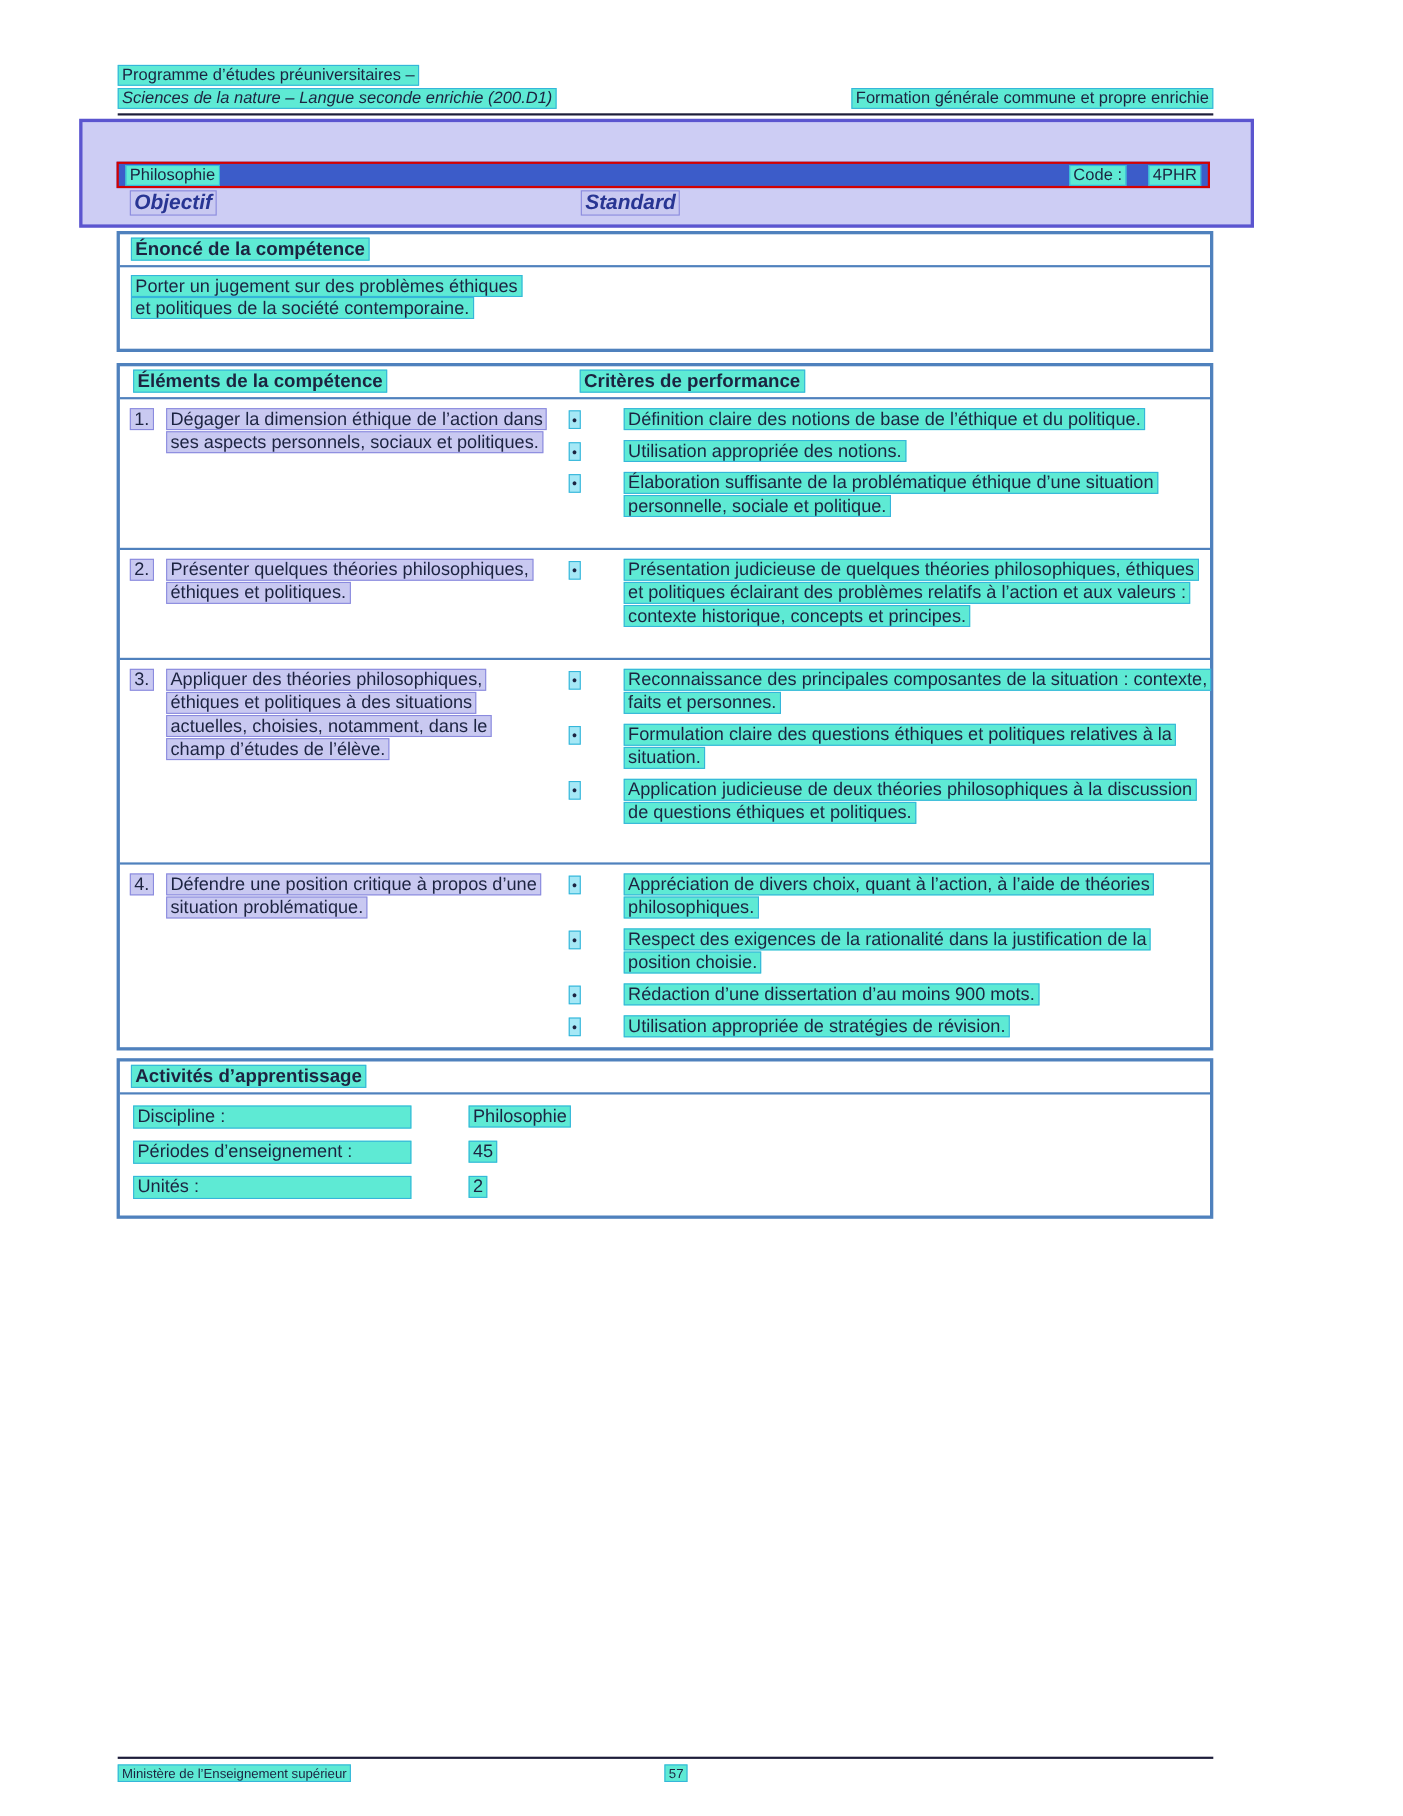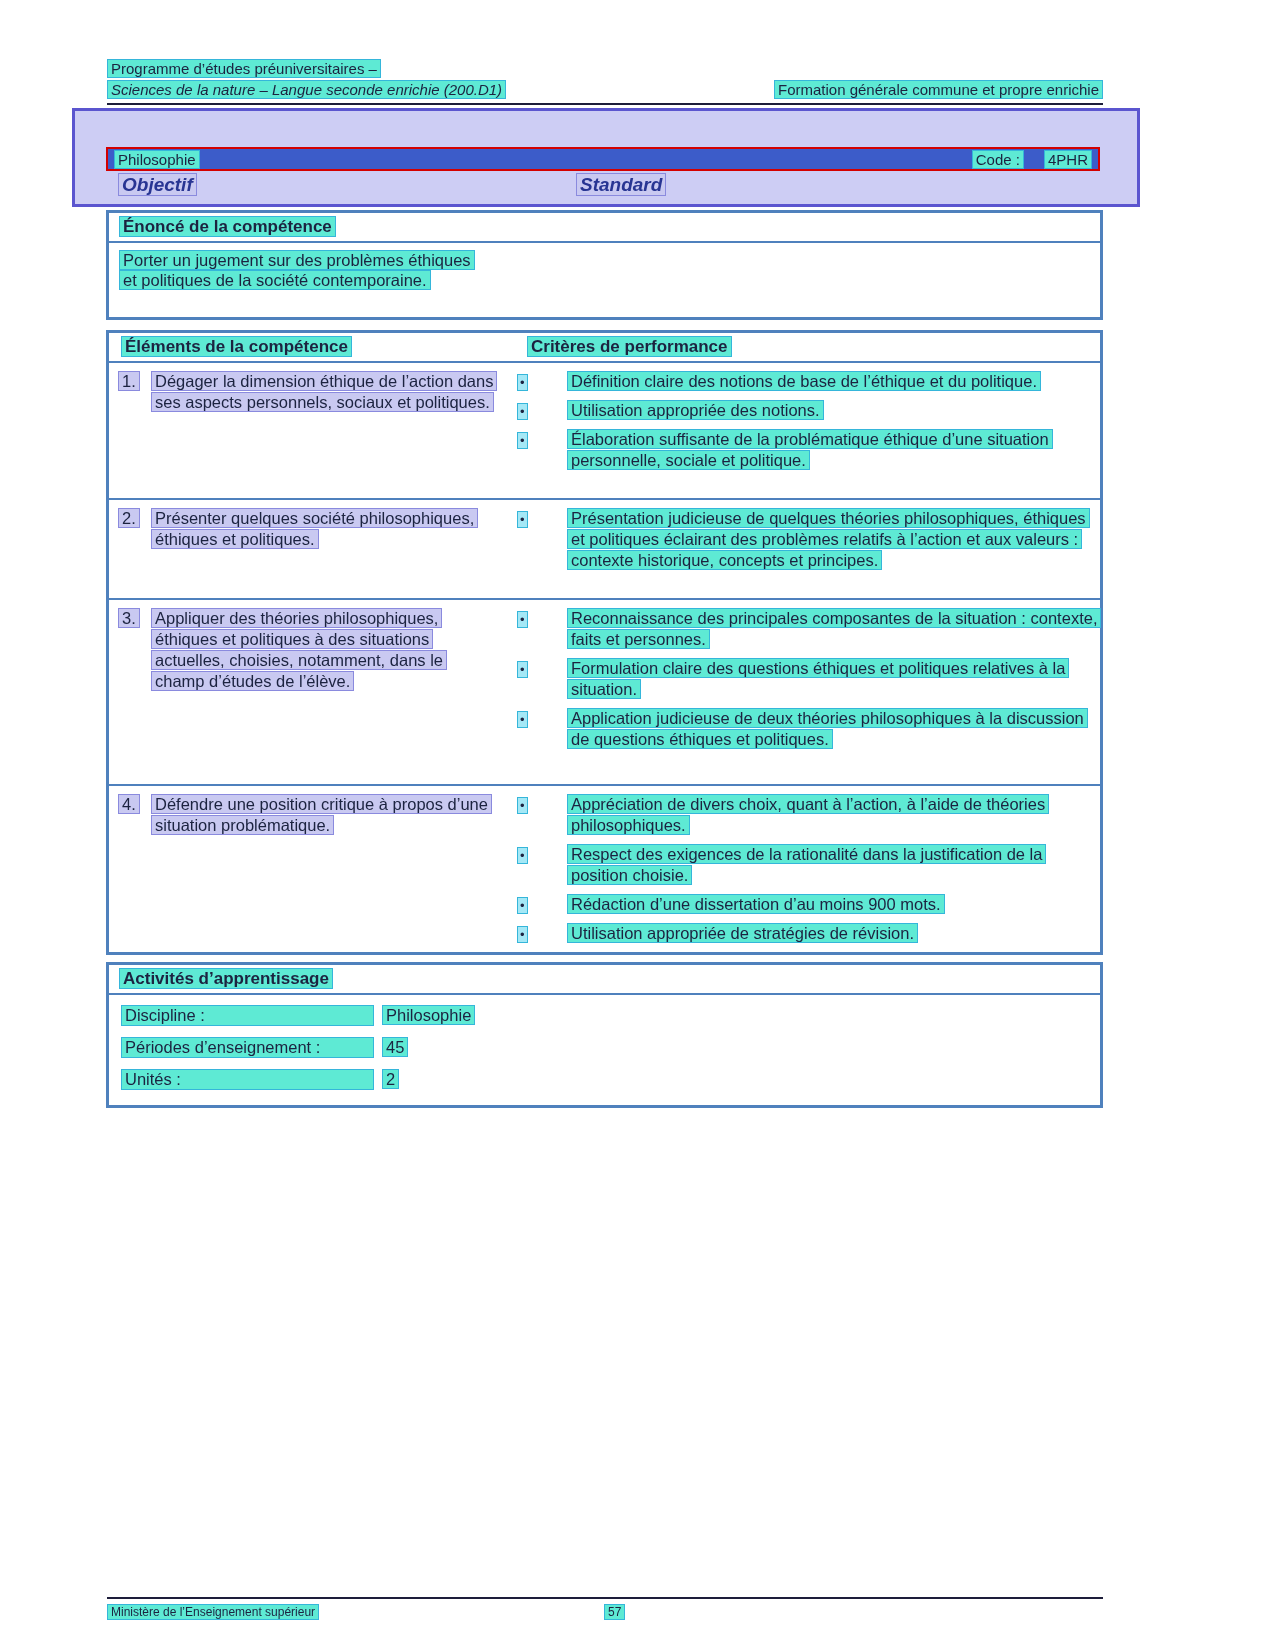--- a/index.html
+++ b/index.html
@@ -34,21 +34,21 @@
     background:#3c5cc9; border:2px solid #d40000;
     display:flex; align-items:center; justify-content:space-between;
     padding:0 6px; font-size:15px;
   }
   .course-bar .code-group { display:flex; gap:20px; }
   .col-labels {
     position:absolute; top:63px; left:0; width:100%;
     font-size:19px; font-weight:bold; font-style:italic; color:#283593;
   }
   .label-objectif { position:absolute; left:43px; top:0; }
-  .label-standard { position:absolute; left:453px; top:0;margin-left:48px; }
+  .label-standard { position:absolute; left:453px; top:0; }
   
   .tbl {
     position:absolute; left:106px; width:997px; background:#fff;
     border:3px solid #4f81bd; font-size:16.5px;
   }
   .tbl-head {
     padding:4px 10px; font-weight:bold; font-size:17px;
     border-bottom:2px solid #4f81bd;
   }
   
@@ -73,21 +73,21 @@
   .dot { width:38px; flex:none; padding-left:8px; }
   .bullet-icon {
     background:#a5e8f6; border:1px solid #35b6da; padding:0 2px;
     font-size:13px; line-height:15px; color:#1c2340;
   }
   .bullet-icon::before { content:"\2022"; }
   .crit-text-wrap { width:533px; }
   
   .tbl-act { top:962px; }
   .act-body { padding:4px 12px 10px; }
-  .act-row { height:32px; display:flex; align-items:center; }
+  .act-row { height:32px; display:flex; align-items:center;gap:44px; }
   .act-label-box { display:inline-block; width:253px; }
   .act-value { margin-left:8px; }
   
   .page-footer {
     position:absolute; left:107px; top:1597px; width:996px;
     border-top:2px solid #1d1d3a; padding-top:6px; font-size:12px;
   }
   .footer-page-num { position:absolute; left:497px; top:6px; }
 </style>
 </head>
@@ -147,21 +147,21 @@
         <div class="crit">
           <span class="dot"><span class="bullet-icon"></span></span>
           <div class="crit-text-wrap"><span class="hl">Élaboration suffisante de la problématique éthique d’une situation personnelle, sociale et politique.</span></div>
         </div>
       </div>
     </div>
 
     <div class="comp-row row-2">
       <div class="cell-el">
         <span class="el-num"><span class="hl-lav">2.</span></span>
-        <div class="el-text"><span class="hl-lav">Présenter quelques société philosophiques, éthiques et politiques.</span></div>
+        <div class="el-text"><span class="hl-lav">Présenter quelques théories philosophiques, éthiques et politiques.</span></div>
       </div>
       <div class="cell-crit">
         <div class="crit">
           <span class="dot"><span class="bullet-icon"></span></span>
           <div class="crit-text-wrap"><span class="hl">Présentation judicieuse de quelques théories philosophiques, éthiques et politiques éclairant des problèmes relatifs à l’action et aux valeurs : contexte historique, concepts et principes.</span></div>
         </div>
       </div>
     </div>
 
     <div class="comp-row row-3">

